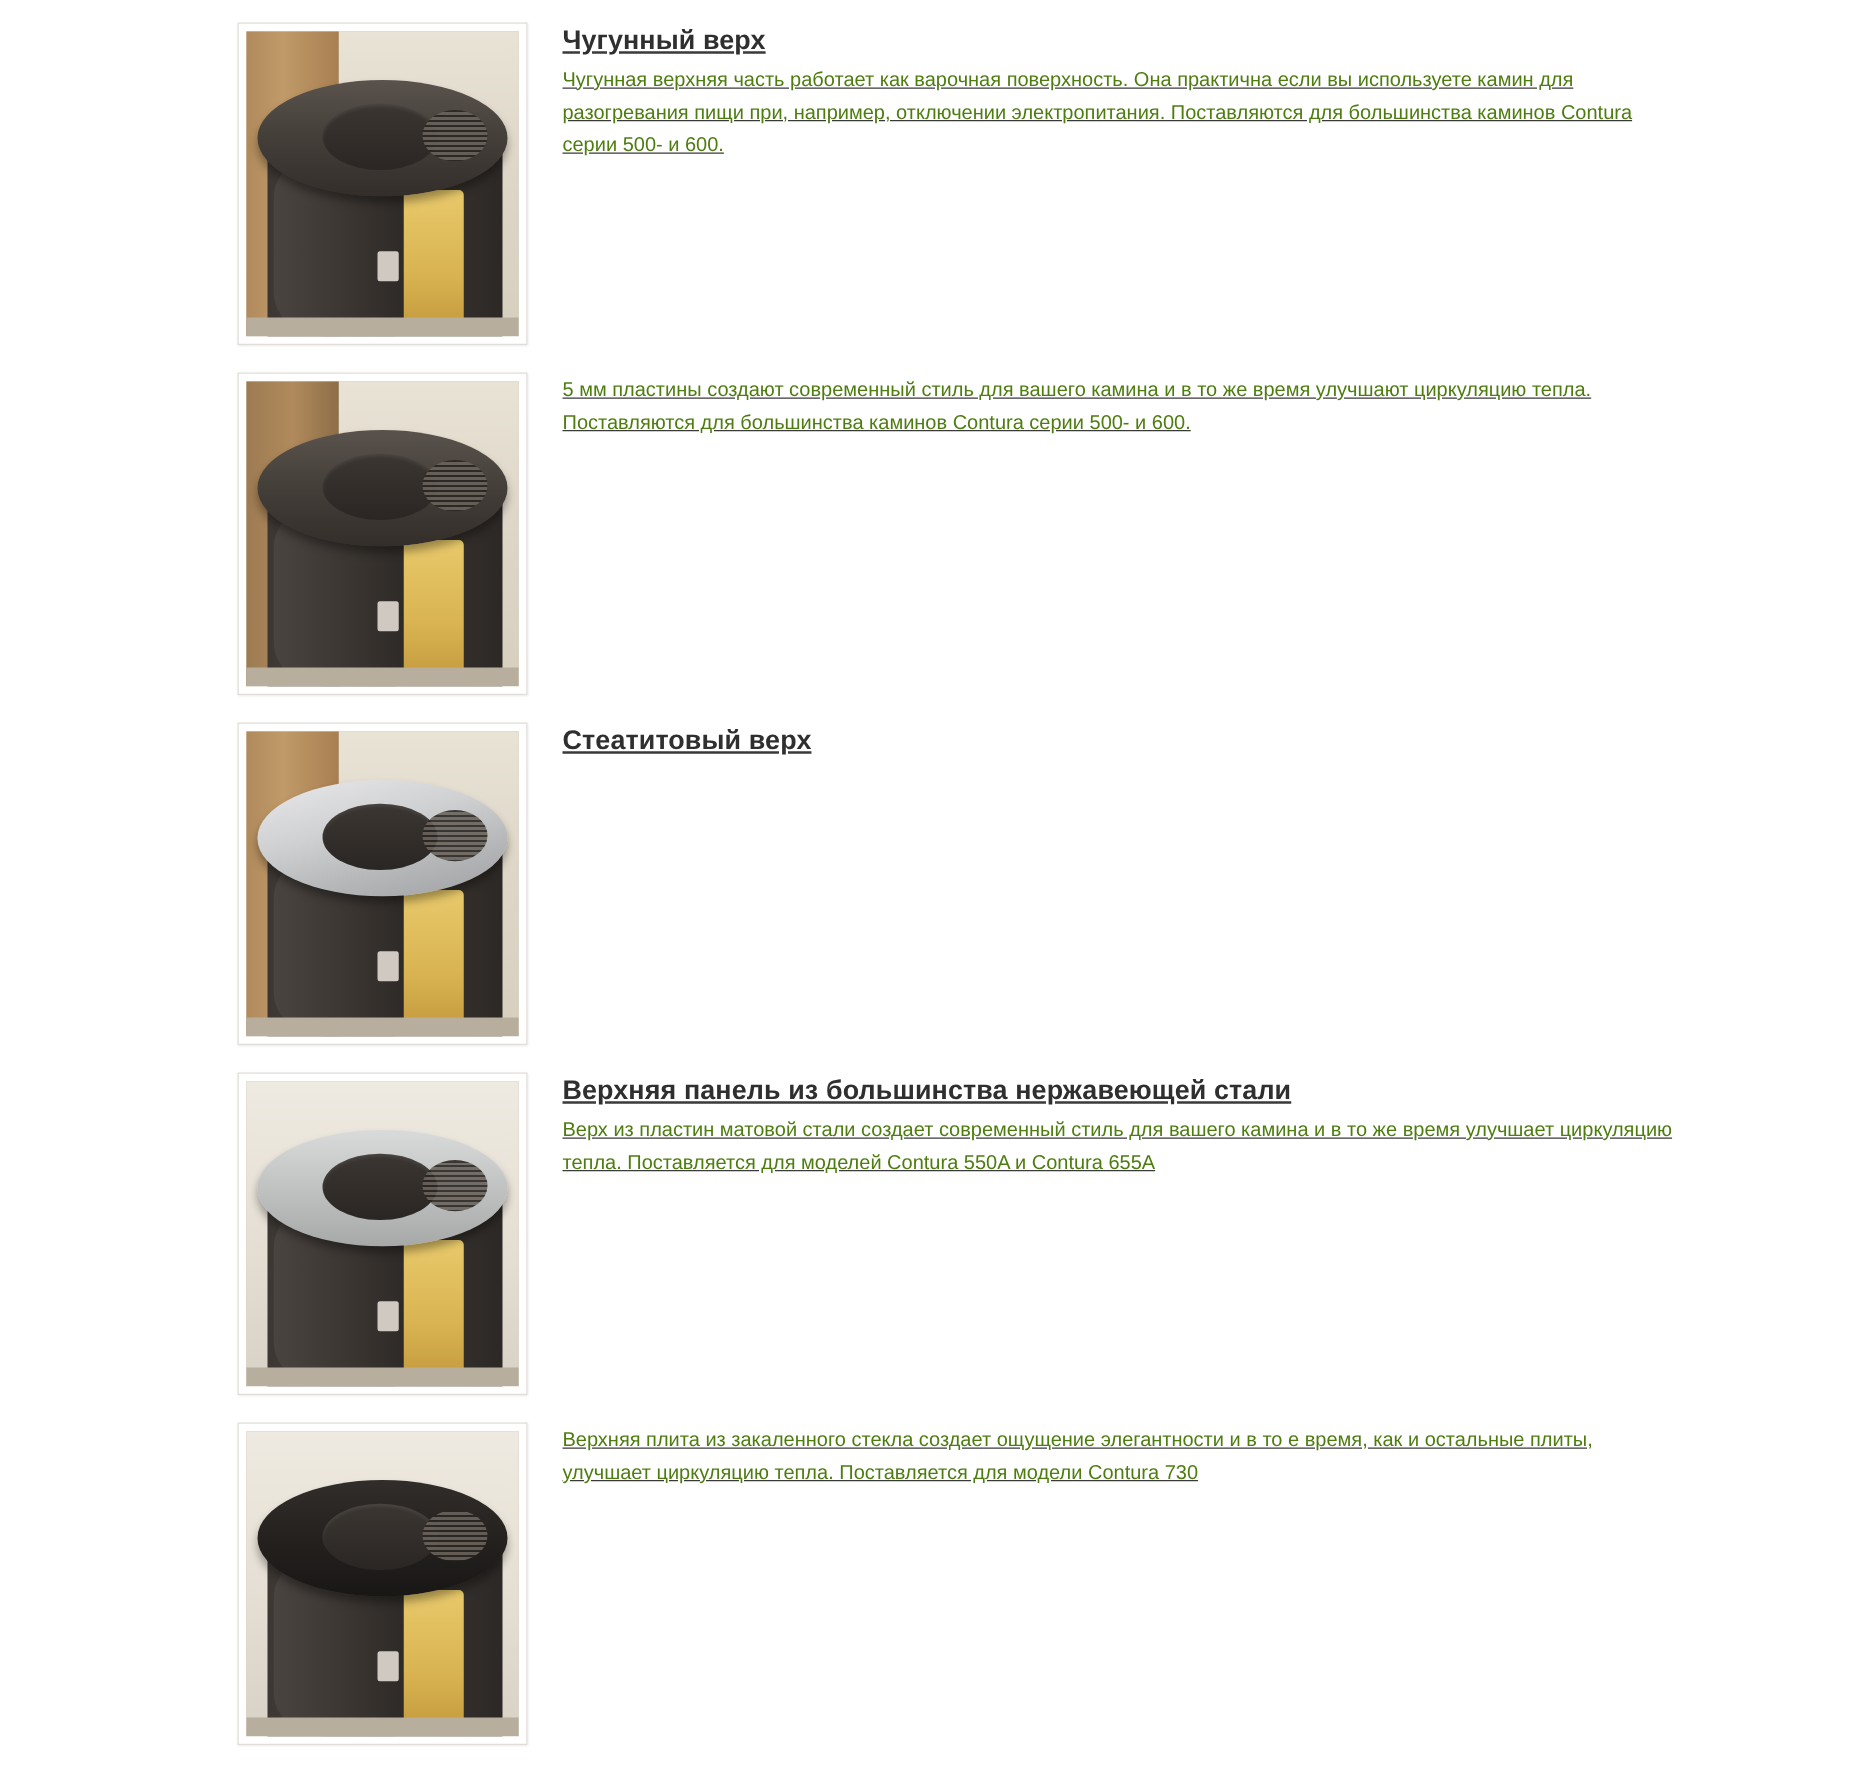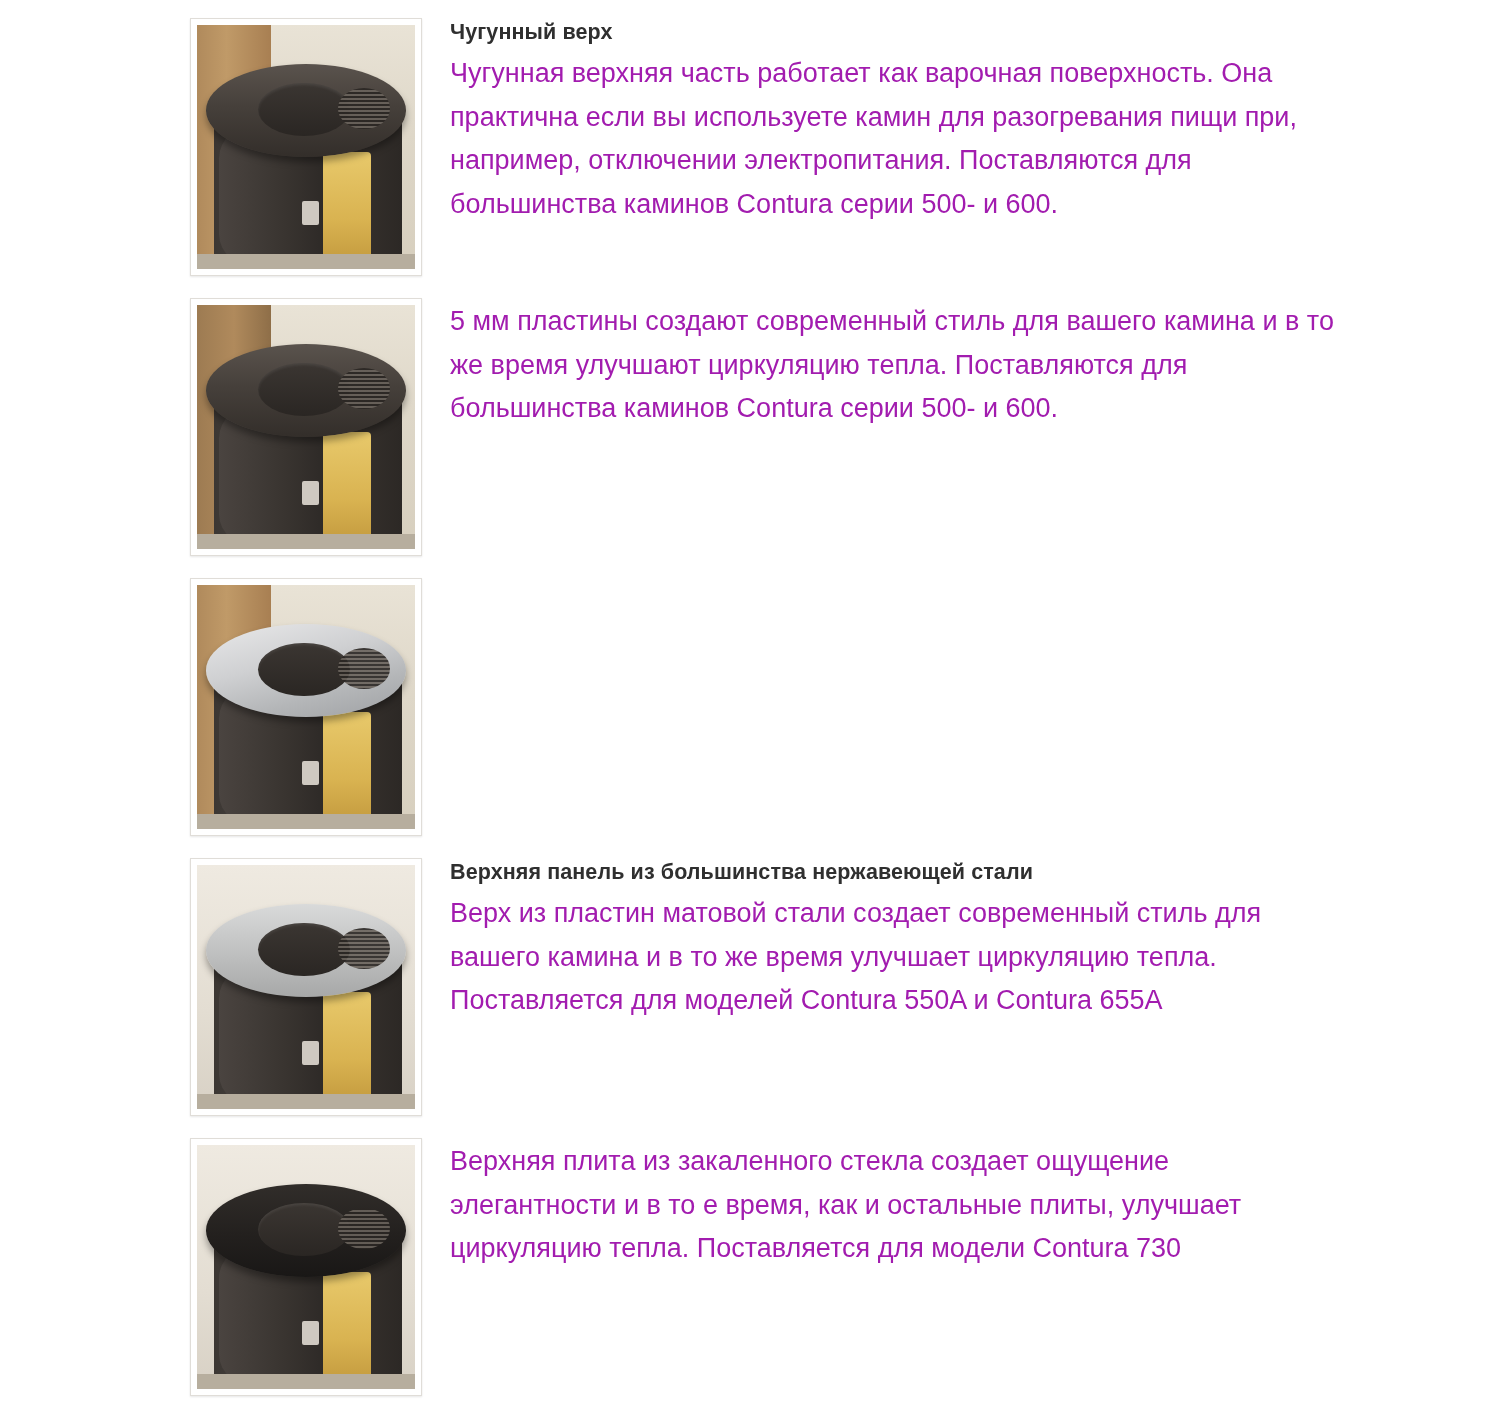--- a/index.html
+++ b/index.html
@@ -142,34 +142,35 @@
   .stove-floor {
     position: absolute;
     left: 0; bottom: 0; right: 0; height: 6%;
     background: #b7ae9e;
   }
 
   .content {
     padding-left: 28px;
     padding-top: 2px;
     max-width: 890px;
+    text-decoration: underline;
   }
   h3.title {
     margin: 0 0 6px 0;
     font-size: 21.5px;
     font-weight: bold;
     color: #2f2f2f;
     line-height: 1.2;
     letter-spacing: 0.1px;
   }
   p.desc {
     margin: 0;
-    font-size: 27px;
+    font-size: 16px;
     line-height: 1.62;
-    color: #a21caf;
+    color: #4d7c0f;
   }
 </style>
 </head>
 <body>
 
 <div class="page">
 
   <div class="item">
     <div class="thumb-frame">
       <div class="thumb">
@@ -223,20 +224,21 @@
         <div class="stove-front"></div>
         <div class="stove-top steatite">
           <div class="stove-top-inner"></div>
           <div class="stove-grill"></div>
         </div>
         <div class="stove-handle"></div>
         <div class="stove-floor"></div>
       </div>
     </div>
     <div class="content">
+      <h3 class="title">Стеатитовый верх</h3>
     </div>
   </div>
 
   <div class="item">
     <div class="thumb-frame">
       <div class="thumb">
         <div class="scene-wall-plain"></div>
         <div class="stove-body"></div>
         <div class="stove-fire"></div>
         <div class="stove-front"></div>

